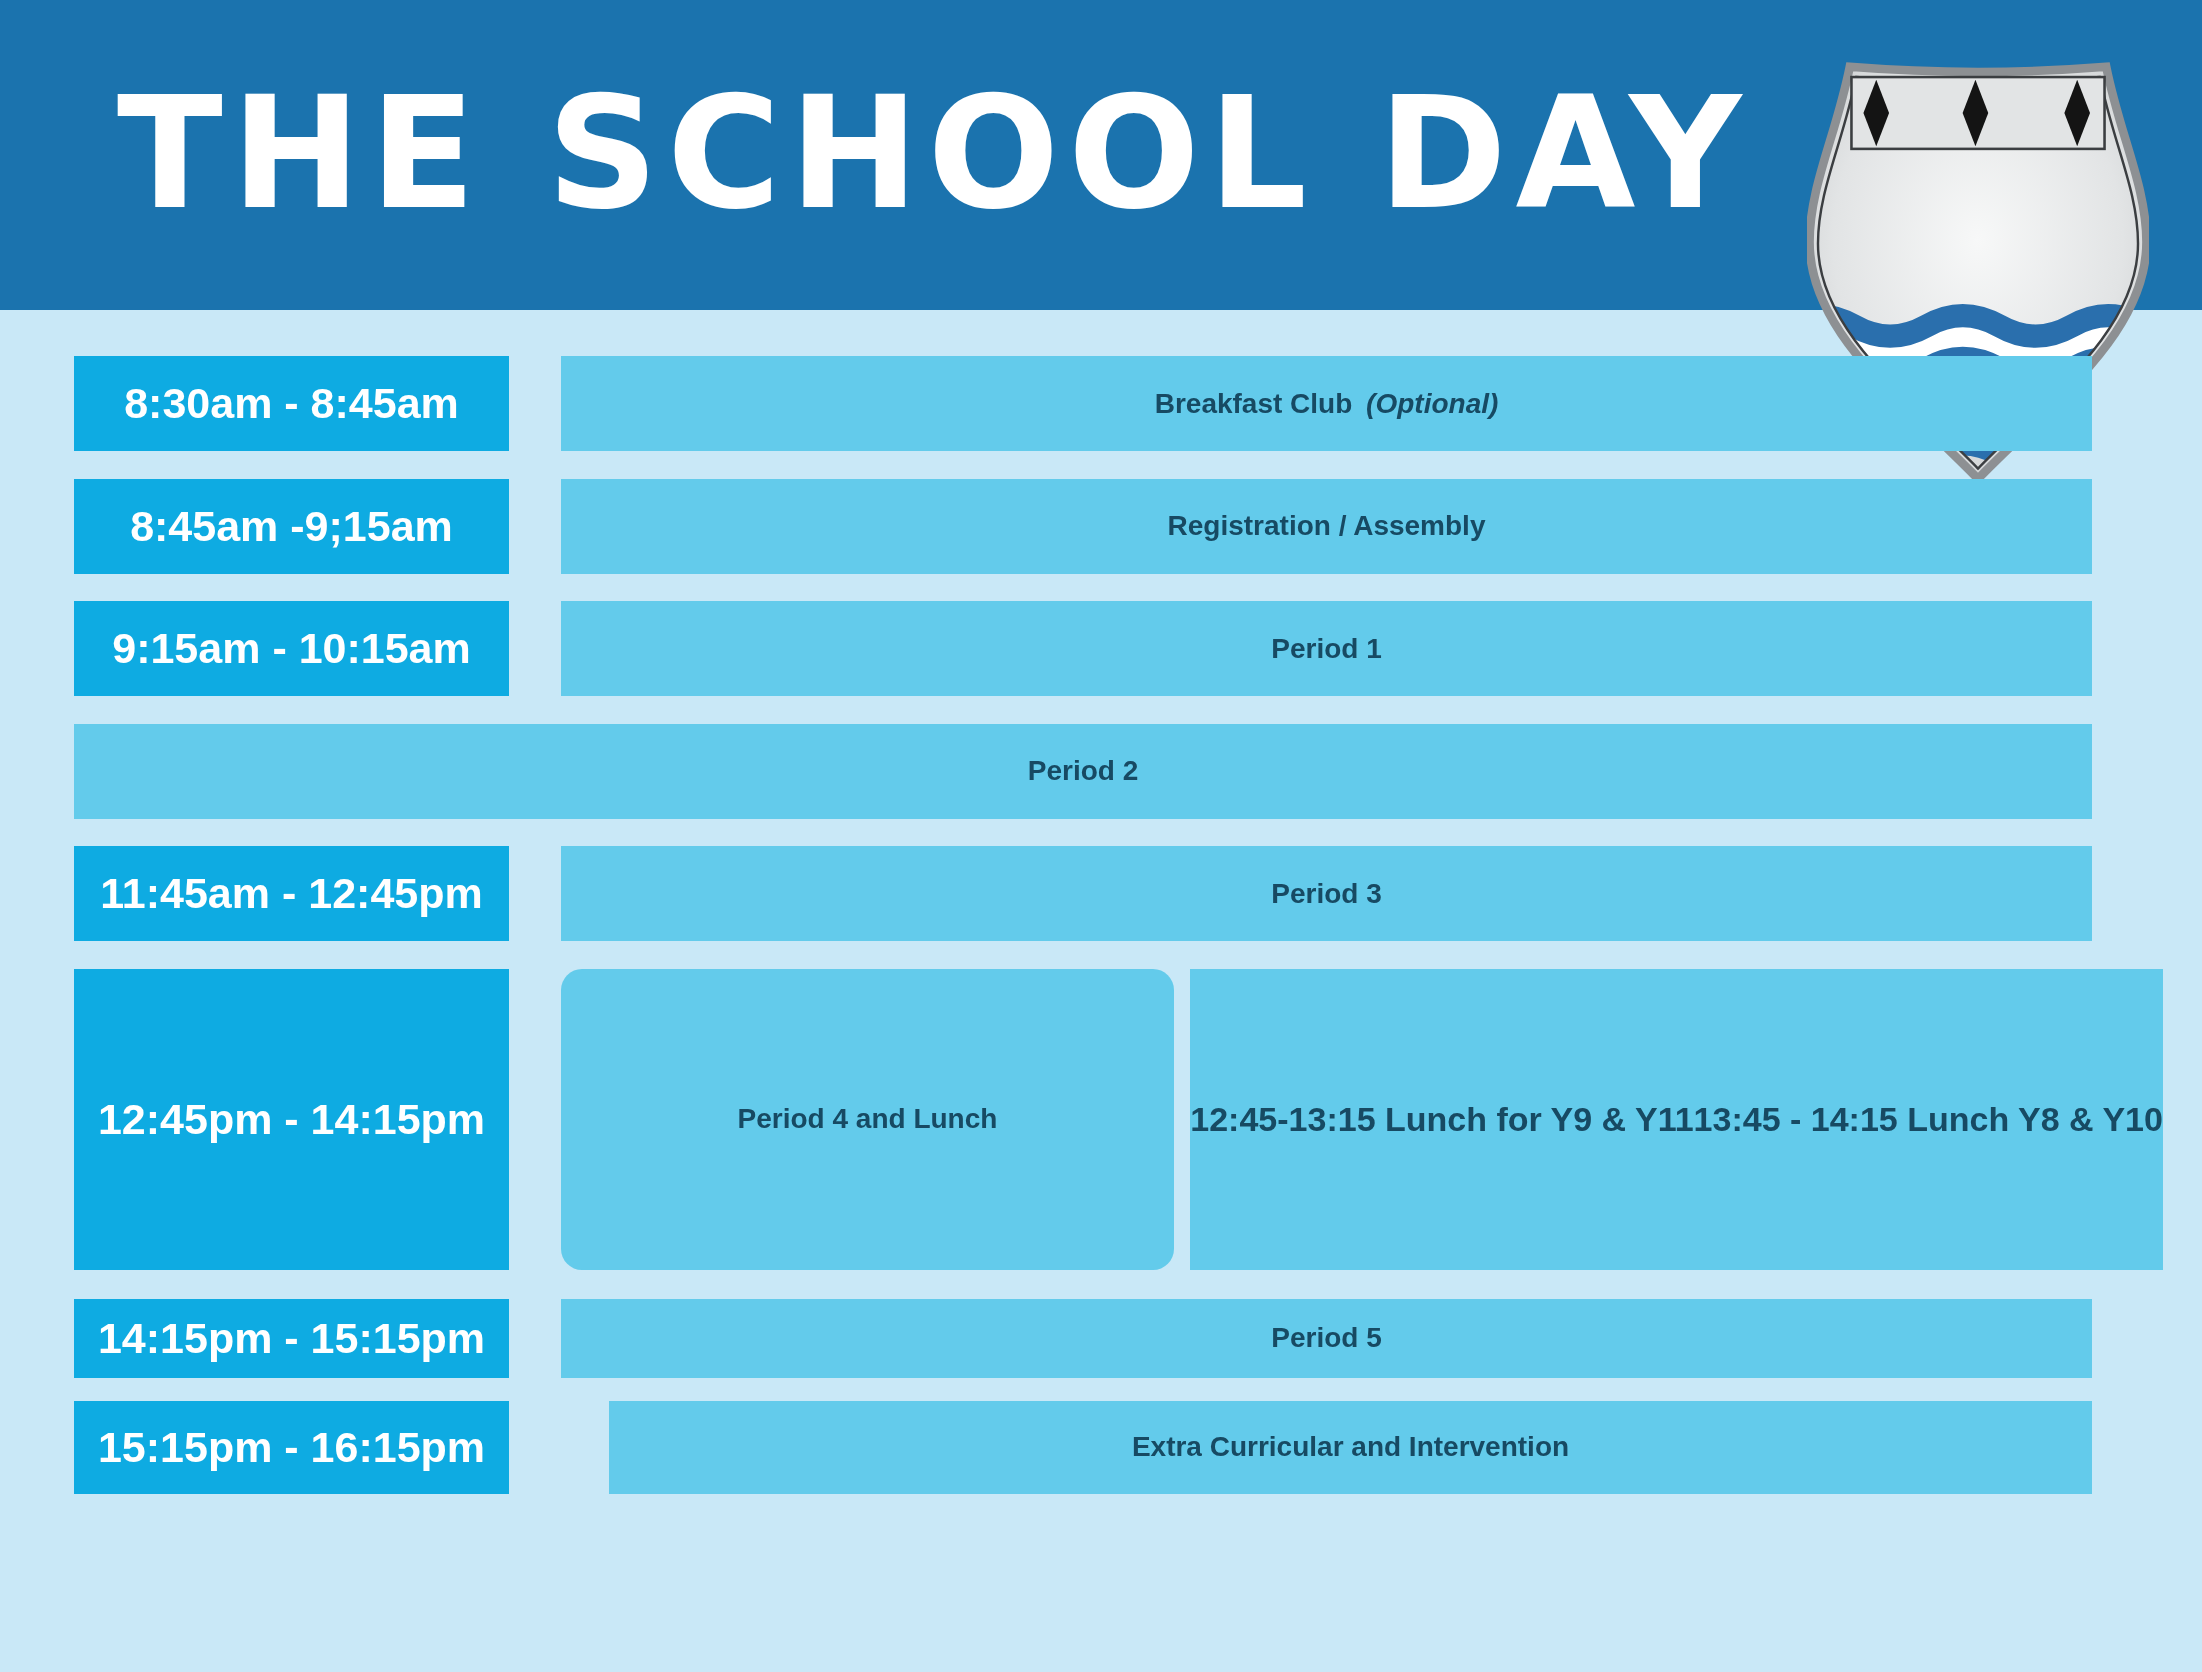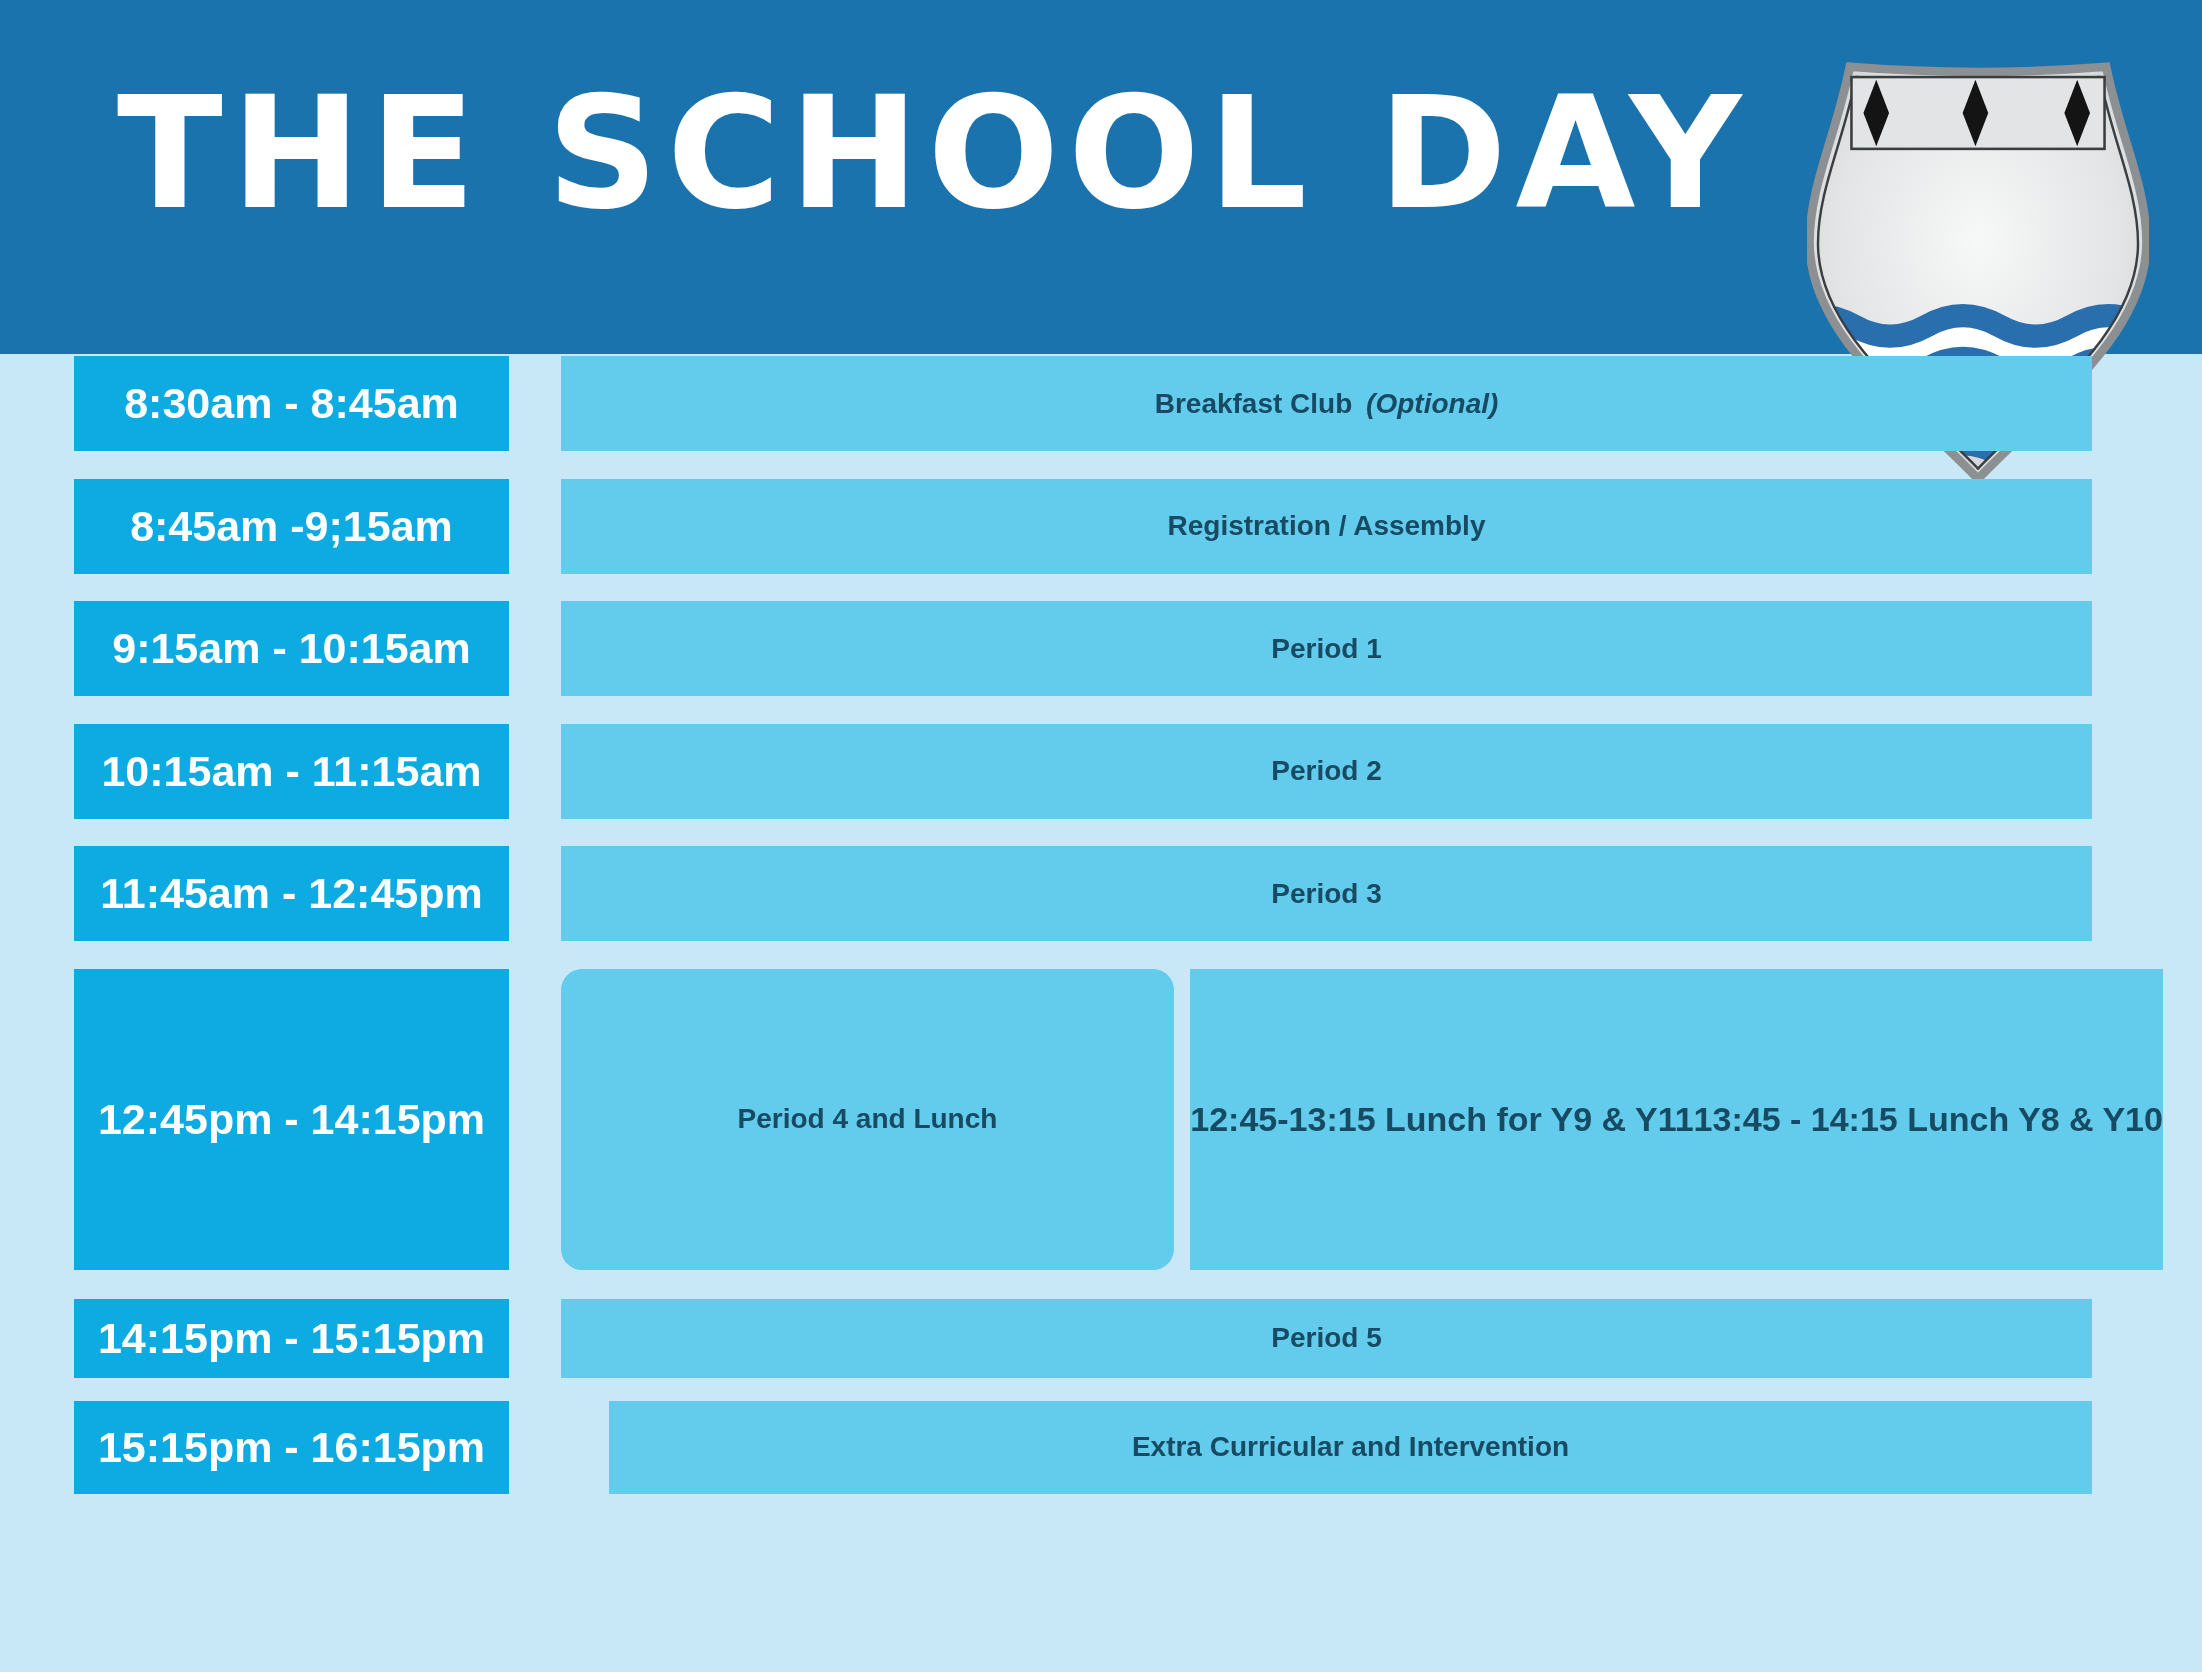--- a/index.html
+++ b/index.html
@@ -1,21 +1,21 @@
 <!DOCTYPE html>
 <html style="font-size:13.8px"><head>
 <meta charset="utf-8">
 <style>
   html,body{margin:0;padding:0;background:#c9e8f7;}
   .page{
     position:relative;width:2203px;height:1673px;overflow:hidden;
     background:#c9e8f7;font-family:"Liberation Sans",sans-serif;
   }
   .header-band{
-    position:absolute;left:0;top:0;width:2203px;height:354px;background:#1b73ae;
+    position:absolute;left:0;top:0;width:2203px;height:310px;background:#1b73ae;
   }
   .page-title{
     position:absolute;left:117px;top:76px;margin:0;
     font-family:"DejaVu Sans","Liberation Sans",sans-serif;
     font-weight:bold;font-size:155px;line-height:1;letter-spacing:8.6px;color:#ffffff;
     white-space:nowrap;
   }
   .crest{position:absolute;left:1807px;top:57px;width:342px;height:430px;}
   .crest svg{display:block;}
   .schedule{position:absolute;left:74px;top:356px;width:2018px;}
@@ -93,21 +93,20 @@
       <div class="time-cell">8:45am -9;15am</div>
       <div class="activity-cell">Registration / Assembly</div>
     </div>
 
     <div class="row">
       <div class="time-cell">9:15am - 10:15am</div>
       <div class="activity-cell">Period 1</div>
     </div>
 
     <div class="row">
-      <div class="time-cell">10:15am - 11:15am</div>
       <div class="activity-cell">Period 2</div>
     </div>
 
 
     <div class="row">
       <div class="time-cell">11:45am - 12:45pm</div>
       <div class="activity-cell">Period 3</div>
     </div>
 
     <div class="row row-tall">

